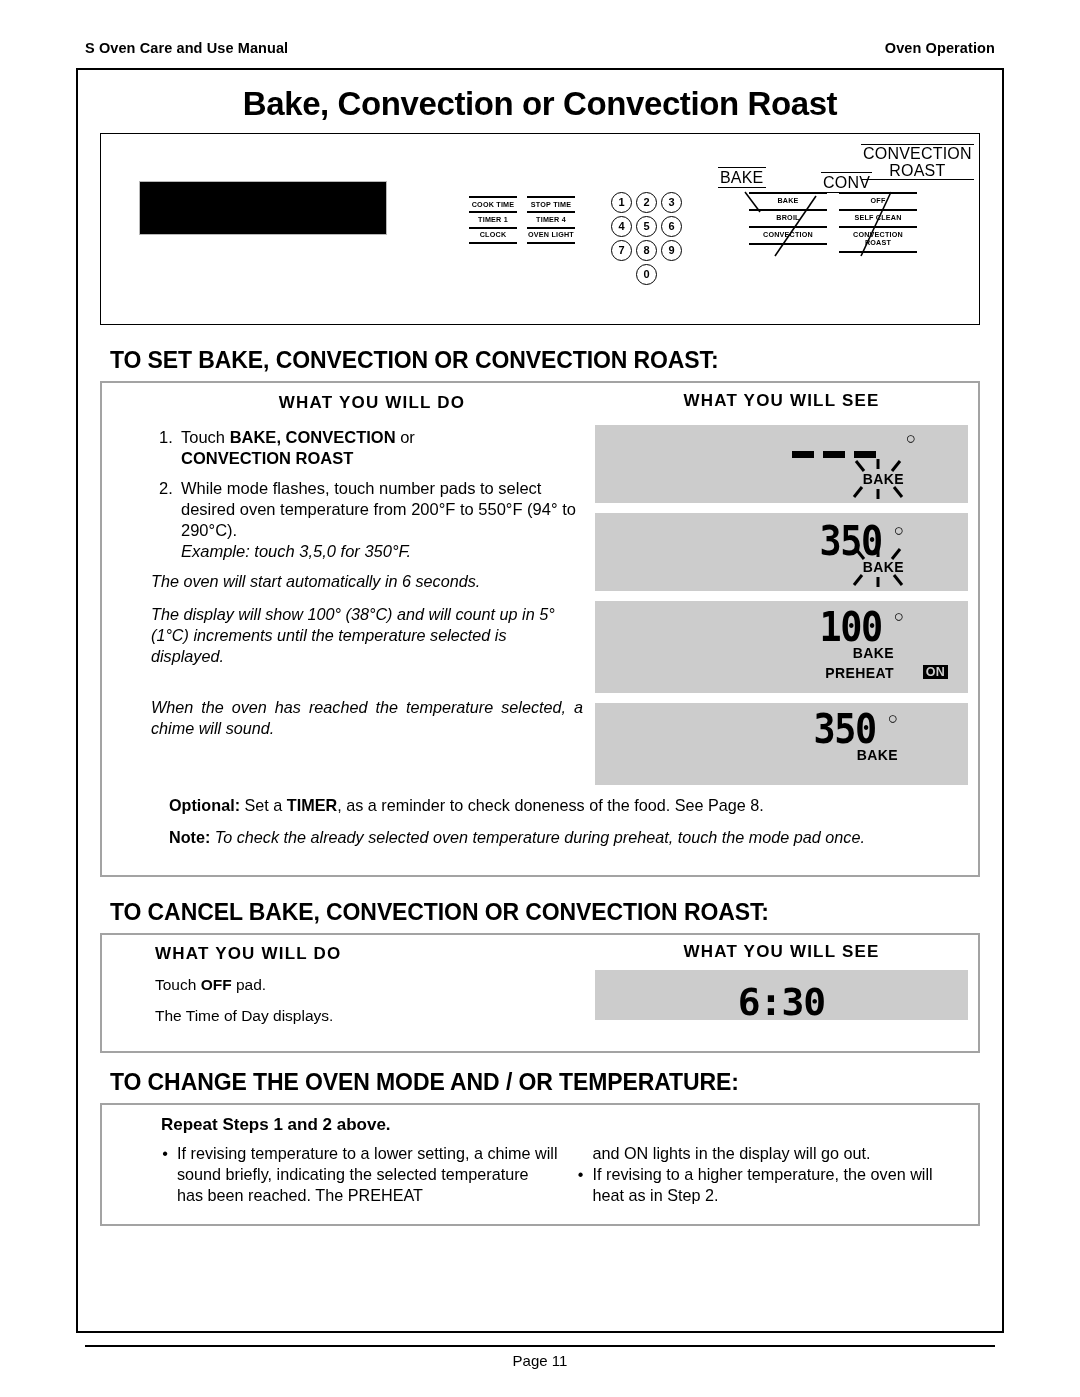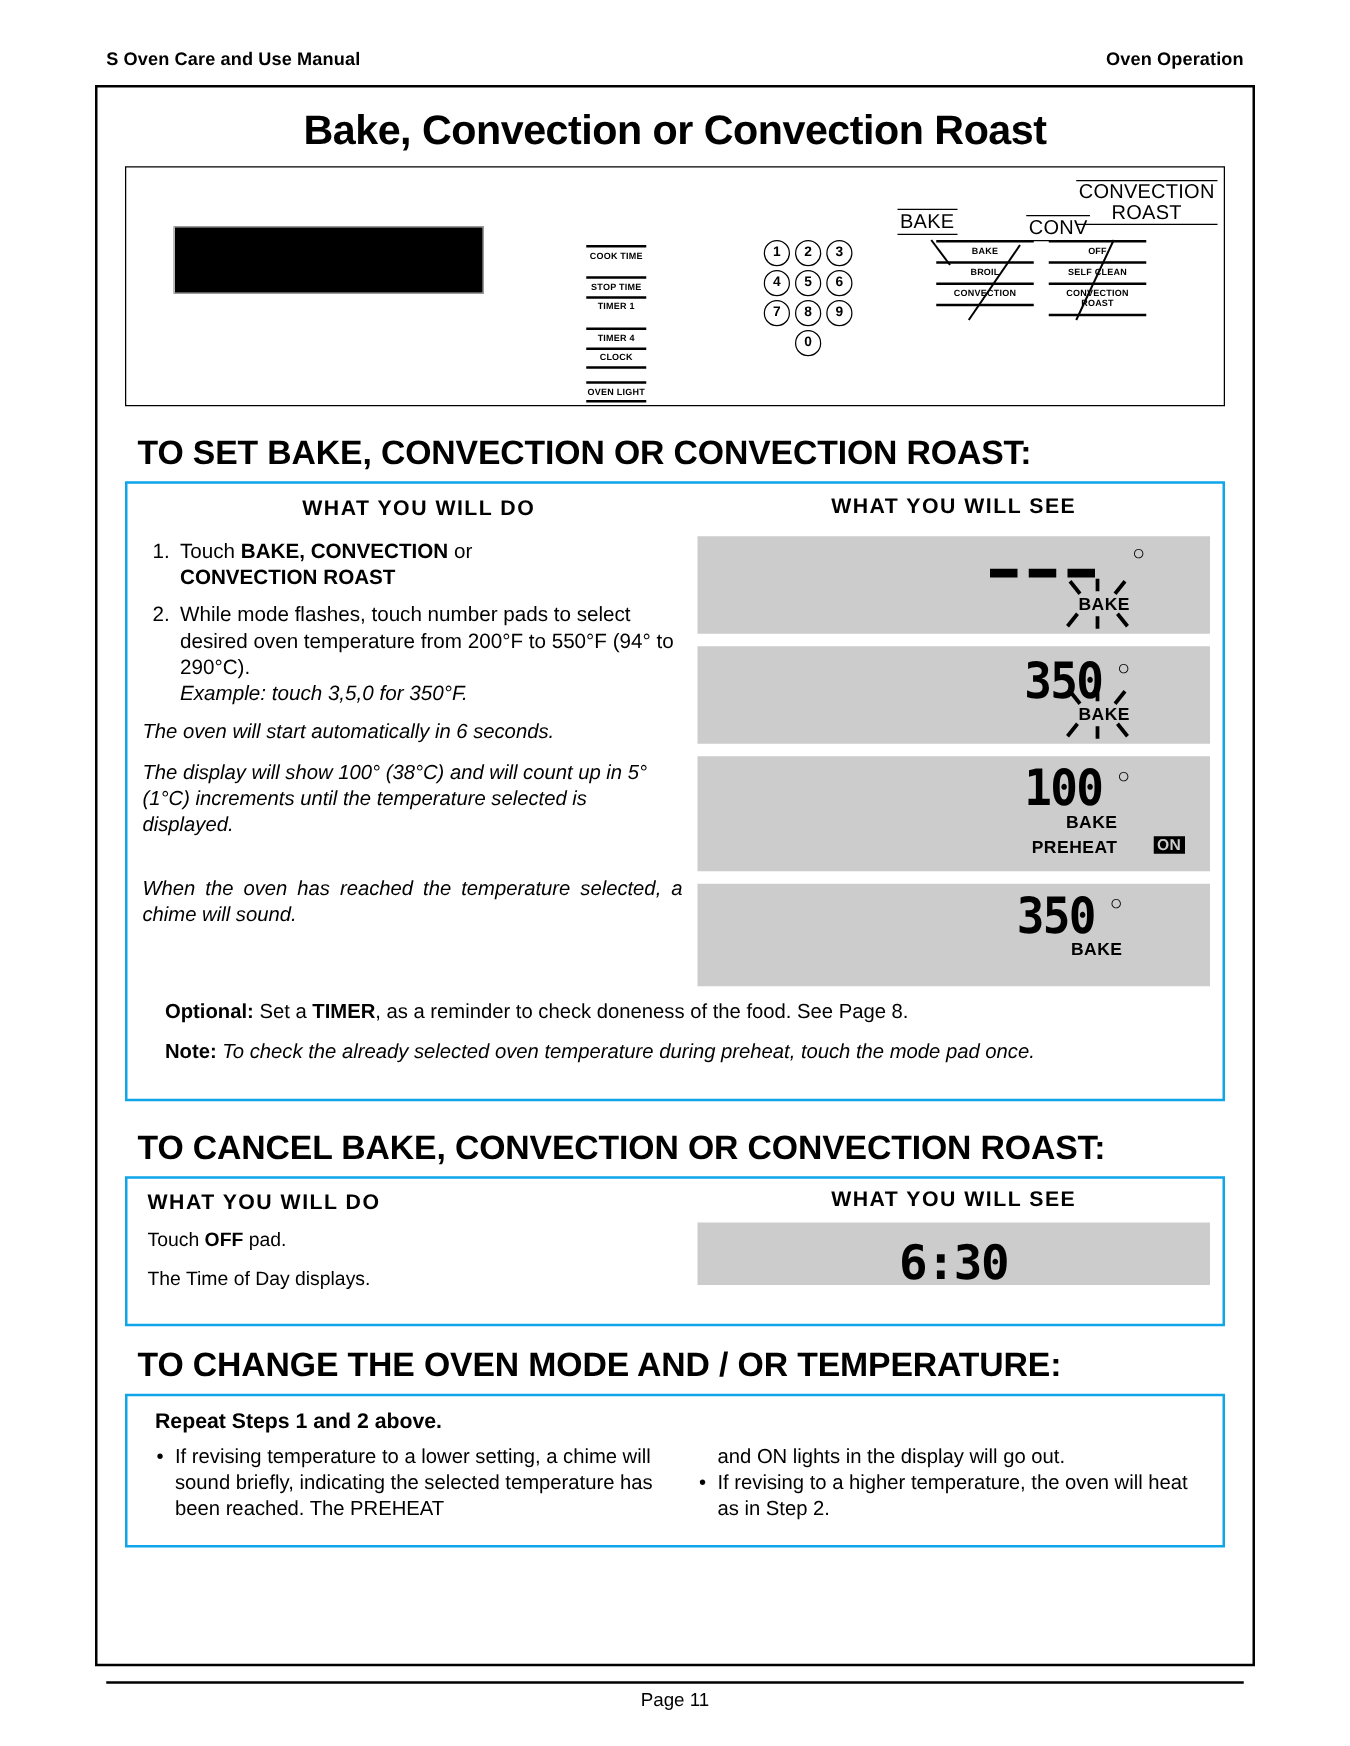--- a/index.html
+++ b/index.html
@@ -48,21 +48,21 @@
   .lcd-black {
     position:absolute; left:38px; top:47px; width:248px; height:54px;
     background:#000; border:1px solid #b8b8b8;
   }
 
   
   .padgroup {
     position:absolute; left:368px; top:62px;
     width:106px;
   }
-  .padgroup .prow { display:flex; gap:10px;flex-direction:column; }
+  .padgroup .prow { display:flex; gap:10px; }
   .padcell {
     width:48px;
     text-align:center;
     font-size:7.2px;
     font-weight:bold;
     line-height:8.4px;
     letter-spacing:0.2px;
     padding:2.5px 0 2.5px 0;
     border-top:2px solid #000;
   }
@@ -102,32 +102,33 @@
     white-space:nowrap;
   }
   .callout .ol { display:block; border-top:1.6px solid #000; border-bottom:1.6px solid #000; padding:1px 2px; }
   .callout .ol2 { display:block; padding:0 2px; }
   .co-bake { left:617px; top:33px; }
   .co-conv { left:720px; top:38px; }
   .co-croast { left:760px; top:10px; }
 
   
   .sec-head {
-    font-size:27px; font-weight:bold;
+    font-size:23px; font-weight:bold;
     letter-spacing:-0.1px;
     margin:22px 0 7px 32px;
   }
   .sec-head.tight { margin-top:16px; }
 
   
   .sec-box {
     margin:0 22px;
-    border:2px solid #0ea5e9;
+    border:2px solid #a3a3a3;
     position:relative;
     background:#fff;
+    padding-left:37px;
   }
 
   
   .setrow { display:flex; }
   .col-do { width:452px; padding:10px 8px 0 12px; }
   .col-see { flex:1; padding:8px 10px 0 4px; }
 
   .colhead {
     font-size:17px; font-weight:bold;
     letter-spacing:1.2px;

